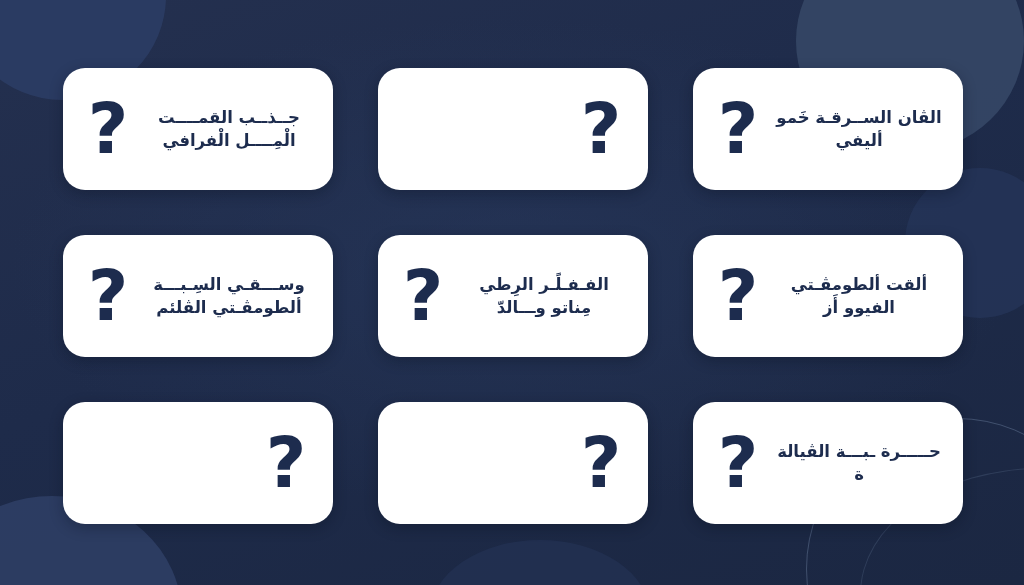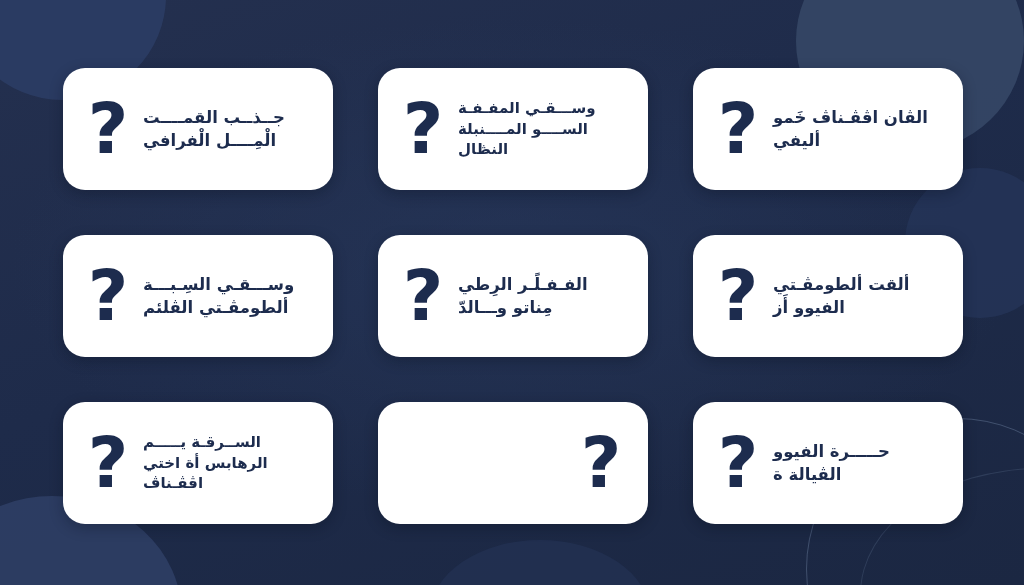--- a/index.html
+++ b/index.html
@@ -131,21 +131,21 @@
     font-weight: 700;
     font-size: 70px;
     line-height: 0.92;
     letter-spacing: 0;
     user-select: none;
   }
 
   .qtext {
     order: 1;
     flex: 1 1 auto;
-    text-align: left;
+    text-align: center;
     direction: rtl;
     color: #1d2c4e;
     font-family: "DejaVu Sans", "Liberation Sans", sans-serif;
     font-weight: 600;
     font-size: 16.5px;
     line-height: 1.42;
     padding-left: 4px;
     padding-right: 2px;
     word-break: break-word;
   }
@@ -164,26 +164,25 @@
   <div class="blob blob-bottom-left"></div>
   <div class="blob blob-mid-right"></div>
   <div class="blob blob-bottom-mid"></div>
   <div class="arc arc-br"></div>
   <div class="arc arc-br2"></div>
 
   <div id="grid">
 
     <div class="card">
       <span class="qmark">?</span>
-      <span class="qtext">الڤان اڤڤـناڤ خَمو أليفي</span>
-    </div>
-
-    <div class="card">
-      <span class="qmark">?</span>
-      <span class="qtext small">وســـقـي المفـفـة الســــو المــــنبلة النڟال</span>
+      <span class="qtext">الڤان الســرقـة خَمو أليفي</span>
+    </div>
+
+    <div class="card">
+      <span class="qmark">?</span>
     </div>
 
     <div class="card">
       <span class="qmark">?</span>
       <span class="qtext">جــذــب القمــــت الْمِــــل الْفرافي</span>
     </div>
 
     <div class="card">
       <span class="qmark">?</span>
       <span class="qtext">ألقت ألطومڤـتي الفيوو أَز</span>
@@ -194,26 +193,25 @@
       <span class="qtext">الفـفـلًـر الرِطي مِناتو وـــالدّ</span>
     </div>
 
     <div class="card">
       <span class="qmark">?</span>
       <span class="qtext">وســـقـي السِـبـــة ألطومڤـتي الڤلئم</span>
     </div>
 
     <div class="card">
       <span class="qmark">?</span>
-      <span class="qtext">حـــــرة الفيوو الڤيالة ة</span>
-    </div>
-
-    <div class="card">
-      <span class="qmark">?</span>
-    </div>
-
-    <div class="card">
-      <span class="qmark">?</span>
-      <span class="qtext small">الســرقـة يـــــم الرهابس أة اختي اڤڤـناڤ</span>
+      <span class="qtext">حـــــرة ـبـــة الڤيالة ة</span>
+    </div>
+
+    <div class="card">
+      <span class="qmark">?</span>
+    </div>
+
+    <div class="card">
+      <span class="qmark">?</span>
     </div>
 
   </div>
 </div>
 
 </body></html>

